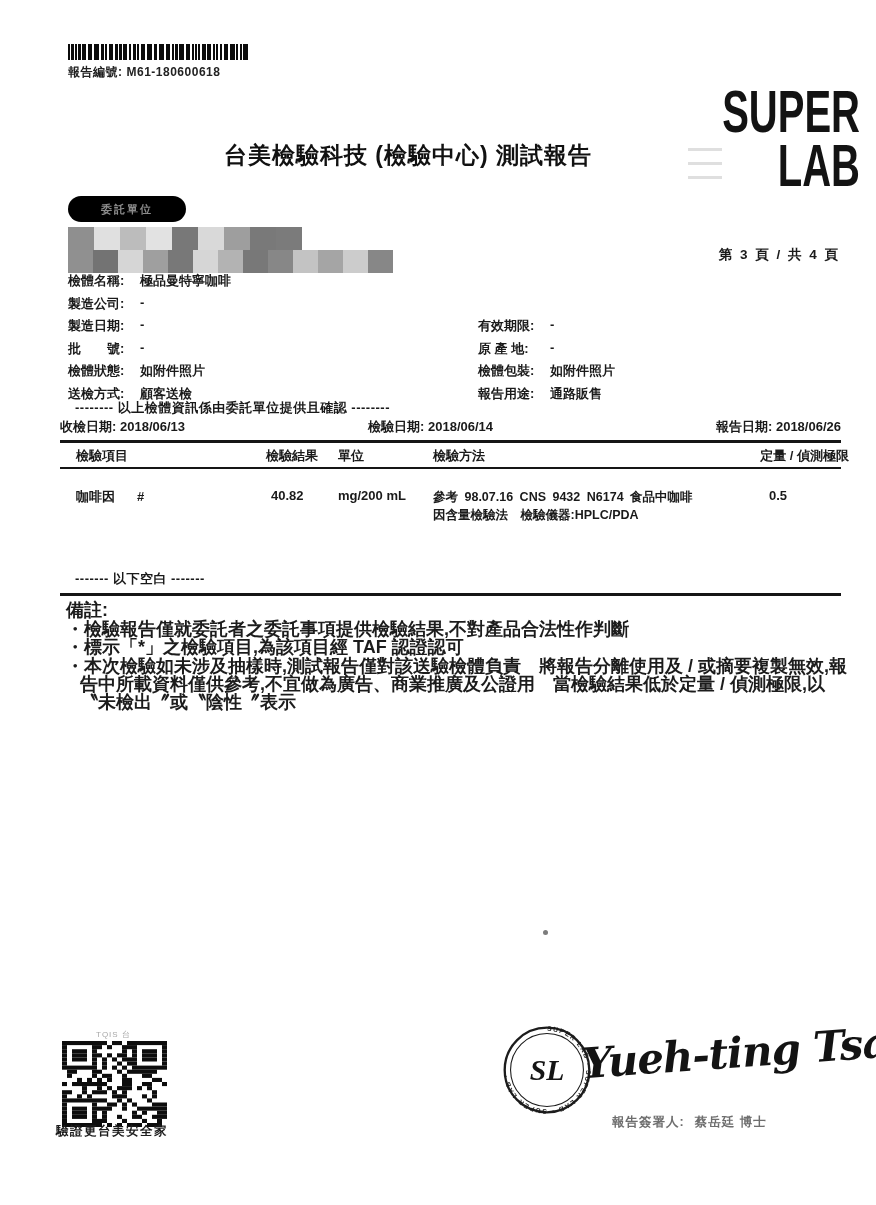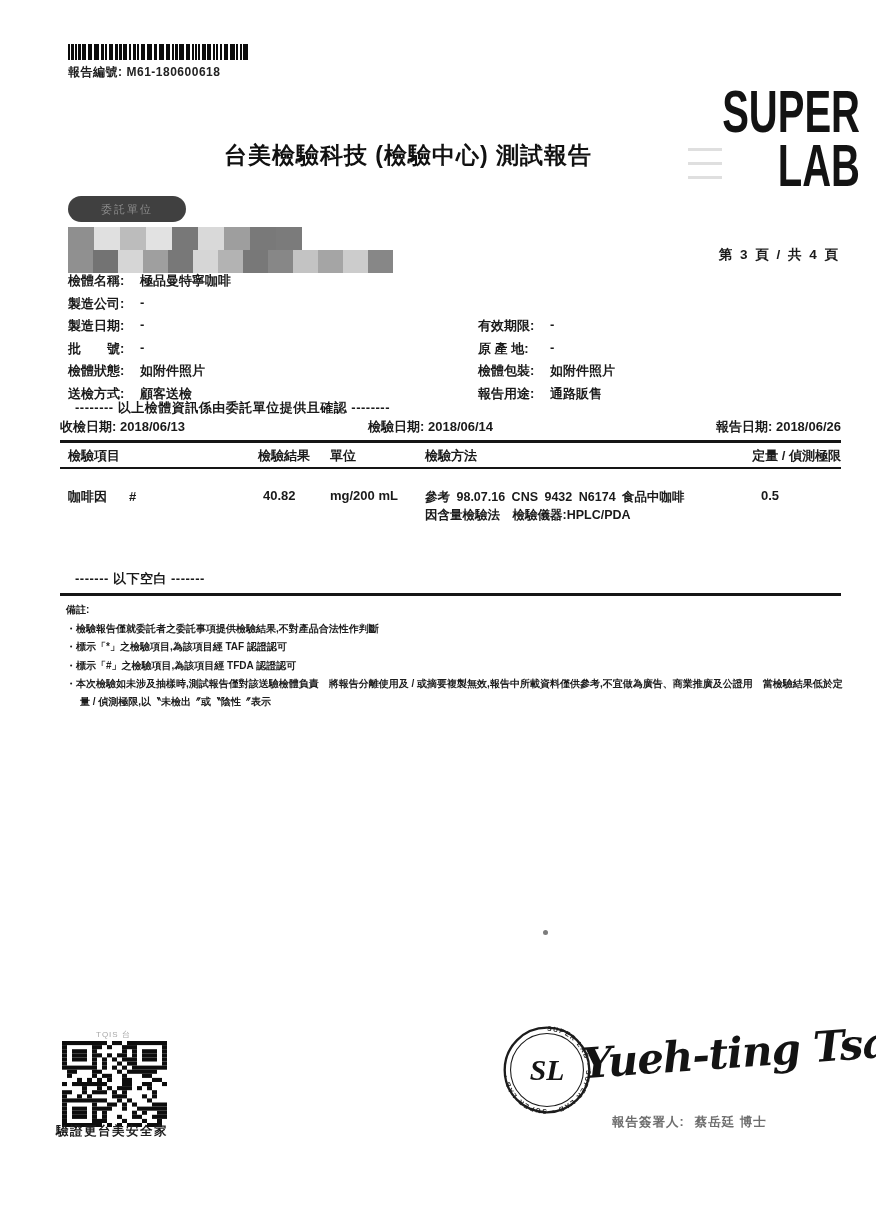--- a/index.html
+++ b/index.html
@@ -10,57 +10,57 @@
   .barcode{left:68px;top:44px;}
   .report-no{left:68px;top:64px;font-size:12px;font-weight:700;letter-spacing:.5px;color:#222;}
   .report-no .val{margin-left:4px;}
   .logo{right:16px;top:84px;text-align:right;font-weight:700;font-size:40px;line-height:36px;
         letter-spacing:0;color:#131313;transform:scaleY(1.5);transform-origin:top right;
         font-family:"Liberation Sans",sans-serif;}
   .smudge{left:688px;top:148px;width:34px;height:42px;opacity:.45;filter:blur(.7px);
           background:repeating-linear-gradient(180deg,#b9b9b9 0 3px,transparent 3px 14px);}
   .title{left:0;right:0;top:140px;margin:0;text-align:center;font-size:23px;font-weight:700;
          letter-spacing:1px;transform:translateX(-30px);color:#111;}
-  .pill{left:68px;top:196px;width:118px;height:26px;background:#404040;border-radius:13px;
+  .pill{left:68px;top:196px;width:118px;height:26px;background:#000000;border-radius:13px;
         display:flex;align-items:center;justify-content:center;font-size:11px;color:#8b8b8b;
-        letter-spacing:2px;font-weight:400;}
+        letter-spacing:2px;font-weight:700;}
   .mosaic{display:flex;filter:blur(.4px);}
   .mosaic i{flex:1;display:block;}
   .m1{left:68px;top:227px;width:234px;height:23px;}
   .m2{left:68px;top:250px;width:325px;height:23px;}
   .pageind{right:36px;top:246px;font-size:13.5px;font-weight:700;letter-spacing:2px;}
   
   .leftcol{left:68px;top:272px;}
   .rightcol{left:478px;top:317px;}
   .frow{height:22.6px;display:flex;align-items:flex-start;font-size:13px;font-weight:700;}
   .frow .lb{display:inline-block;width:66px;}
   .frow .vl{margin-left:6px;}
   .confirm{left:75px;top:399px;font-size:13px;font-weight:700;letter-spacing:.5px;}
   .dates{left:60px;top:418px;width:781px;height:18px;font-size:13px;font-weight:700;}
   .dates .d{position:absolute;top:0;white-space:nowrap;}
   .d0{left:0;} .d1{left:308px;} .d2{right:0;}
   .rule{left:60px;width:781px;background:#151515;}
   .r1{top:440px;height:3px;}
   .r2{top:467px;height:2px;}
   .r3{top:593px;height:3px;}
   
-  .thead,.trow{left:60px;width:781px;}
+  .thead,.trow{left:68px;width:781px;}
   .thead{top:447px;font-size:13px;font-weight:700;height:16px;}
   .trow{top:488px;font-size:13px;font-weight:700;}
   .thead span,.trow > span,.trow > div{position:absolute;top:0;white-space:nowrap;}
   .c-item{left:8px;} .c-result{left:198px;} .c-unit{left:270px;} .c-method{left:365px;}
   .c-limit{right:0;} 
   .trow .c-result{left:203px;}
   .trow .c-limit{left:701px;right:auto;}
   .trow .c-method{width:268px;white-space:normal;word-spacing:3px;line-height:18px;
                   font-size:12.5px;font-weight:700;}
   .mark{margin-left:22px;}
   .blank-note{left:75px;top:570px;font-size:13px;font-weight:700;letter-spacing:.5px;}
   
-  .remarks{left:66px;top:601px;width:784px;font-size:10px;font-weight:700;line-height:18.2px;color:#1c1c1c;}
+  .remarks{left:66px;top:601px;width:784px;font-size:18px;font-weight:700;line-height:18.2px;color:#1c1c1c;}
   .remarks .rtitle{margin-bottom:1px;}
   .remark{padding-left:14px;text-indent:-14px;}
   .speck{left:543px;top:930px;width:5px;height:5px;border-radius:50%;background:#7c7c7c;filter:blur(.6px);}
   
   .qrtop{left:96px;top:1029px;font-size:8px;color:#a8a8a8;letter-spacing:1px;}
   .qr{left:62px;top:1041px;}
   .qrcap{left:56px;top:1123px;font-size:12.5px;font-weight:700;letter-spacing:1.5px;color:#1c1c1c;}
   .seal{left:502px;top:1025px;}
   .sig{left:582px;top:1028px;font-family:"DejaVu Serif","Liberation Serif",serif;
        font-style:italic;font-weight:700;font-size:42px;color:#131313;white-space:nowrap;
@@ -233,21 +233,20 @@
   </div>
 
   <div class="abs blank-note">------- 以下空白 -------</div>
 
   <div class="abs rule r3"></div>
 
   <div class="abs remarks">
     <div class="rtitle">備註:</div>
     <div class="remark">・檢驗報告僅就委託者之委託事項提供檢驗結果,不對產品合法性作判斷</div>
     <div class="remark">・標示「*」之檢驗項目,為該項目經 TAF 認證認可</div>
-    <div class="remark">・標示「#」之檢驗項目,為該項目經 TFDA 認證認可</div>
     <div class="remark">・本次檢驗如未涉及抽樣時,測試報告僅對該送驗檢體負責　將報告分離使用及 / 或摘要複製無效,報告中所載資料僅供參考,不宜做為廣告、商業推廣及公證用　當檢驗結果低於定量 / 偵測極限,以〝未檢出〞或〝陰性〞表示</div>
   </div>
 
   <div class="abs speck"></div>
 
   <div class="abs qrtop">TQIS 台</div>
   <svg class="abs qr" width="105" height="86">
       <rect width="105" height="86" fill="#fff"></rect>
       <rect x="0" y="0" width="5" height="4.1" fill="#0d0d0d"></rect>
       <rect x="5" y="0" width="5" height="4.1" fill="#0d0d0d"></rect>

